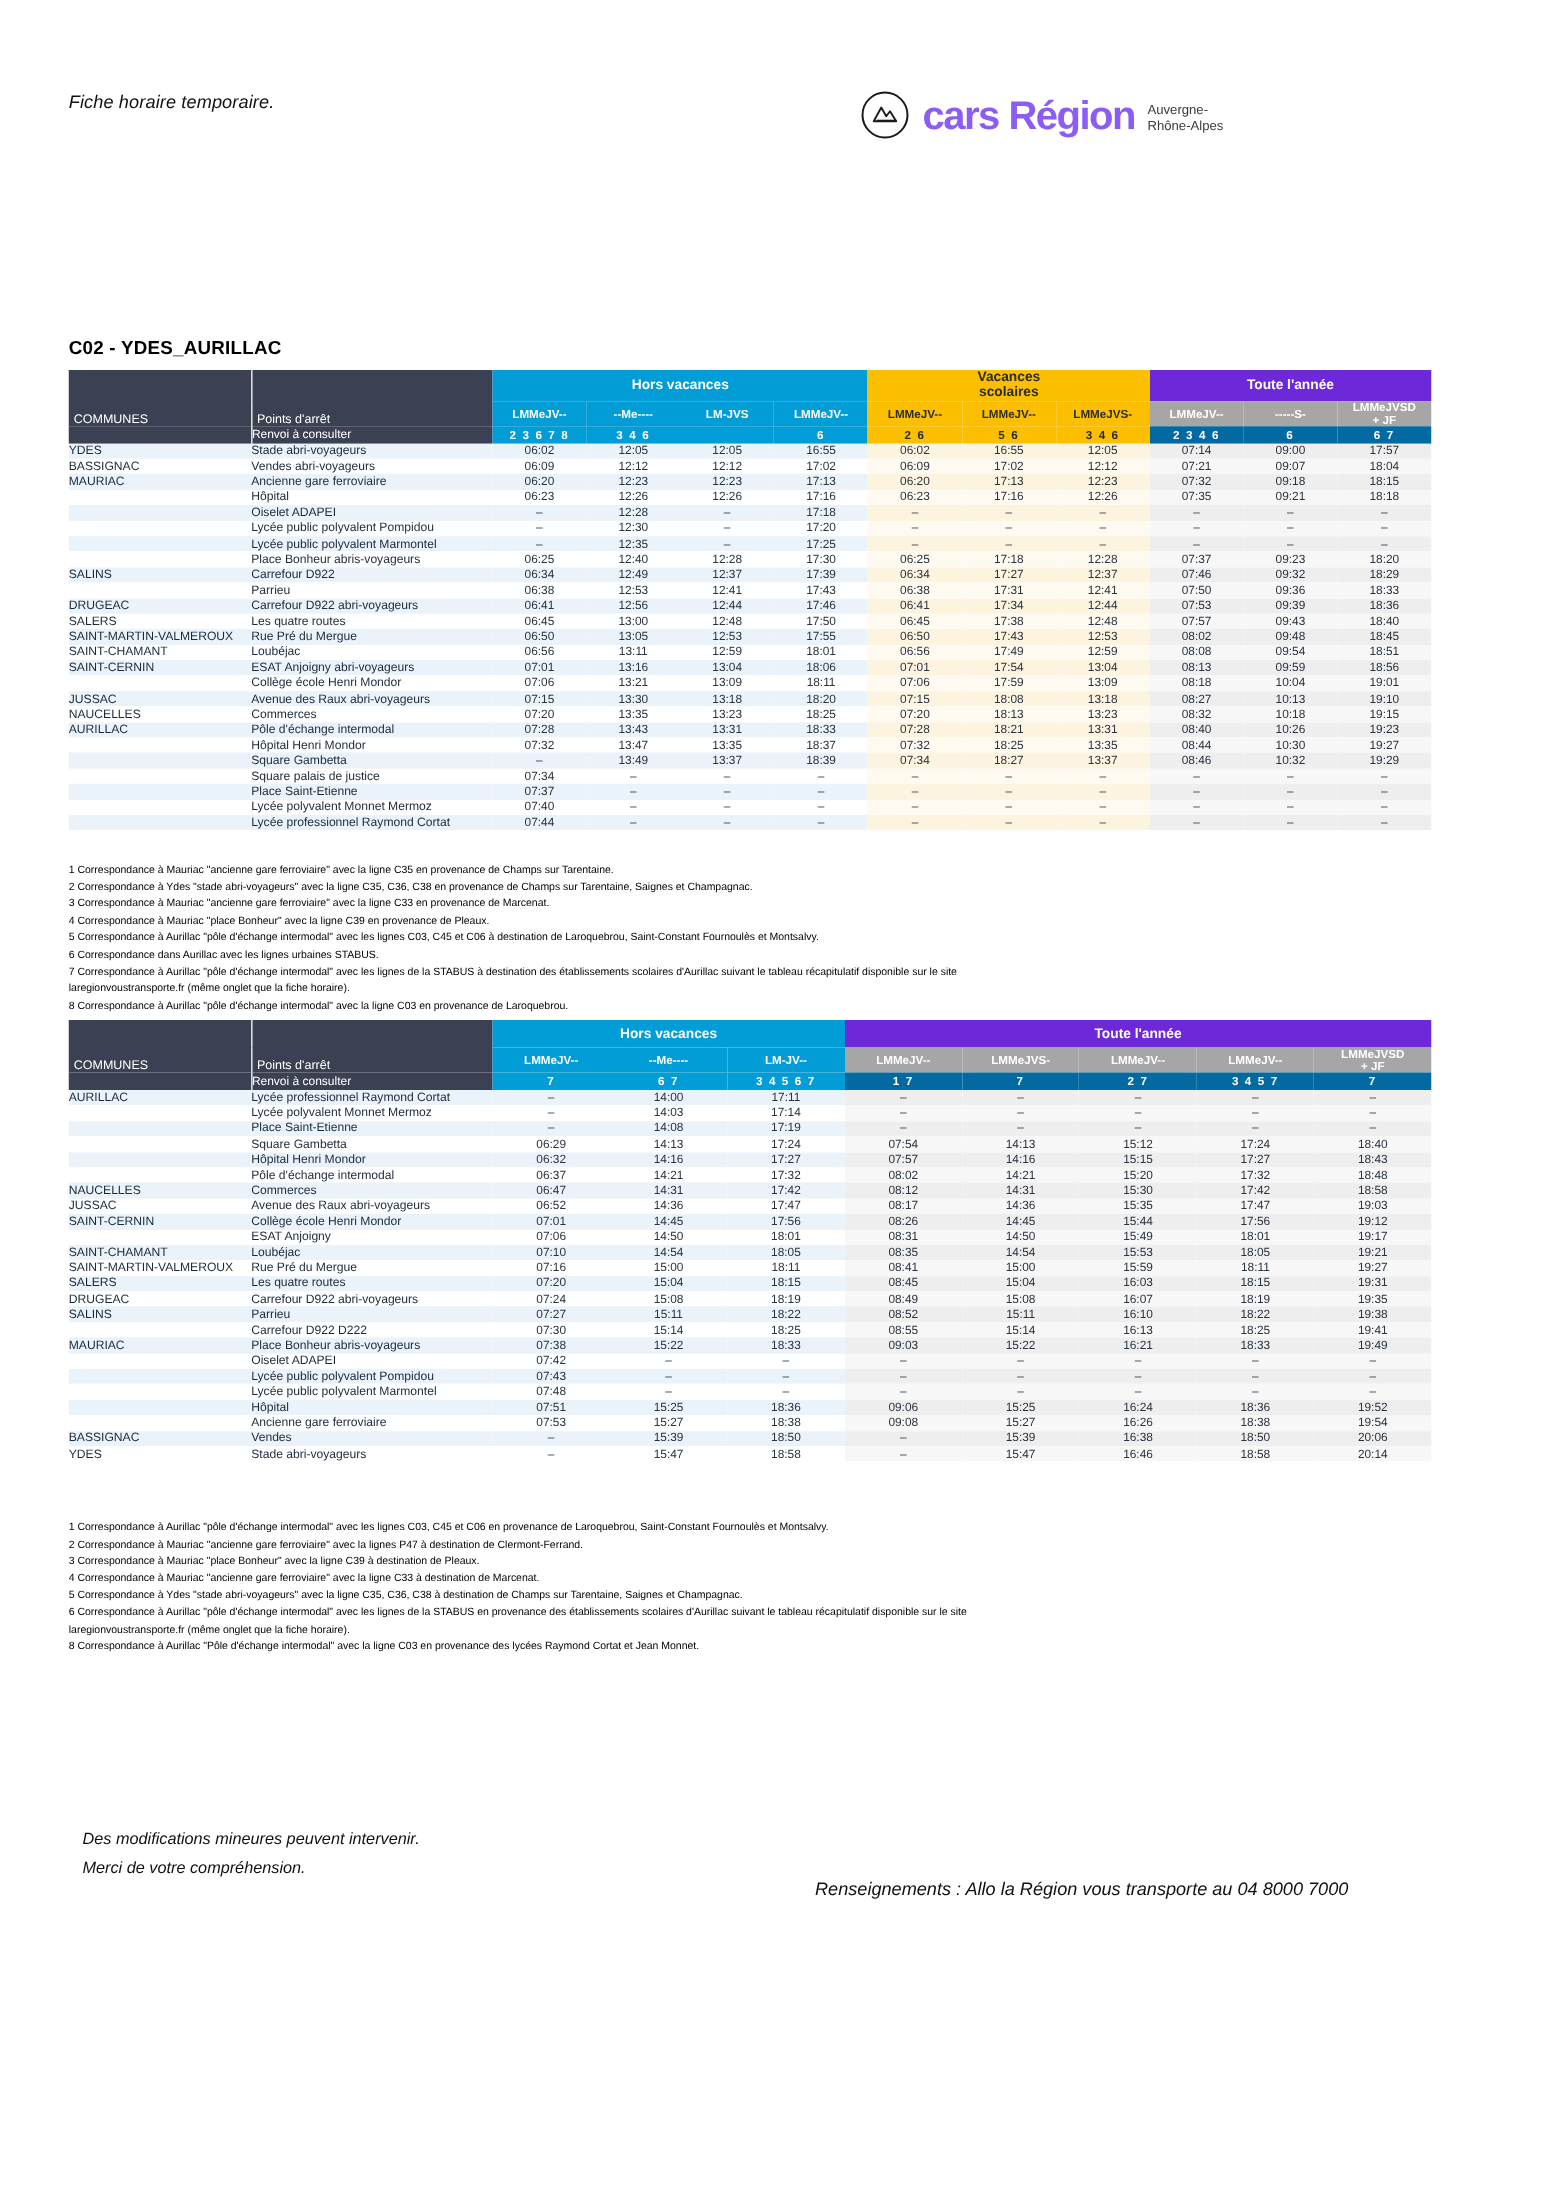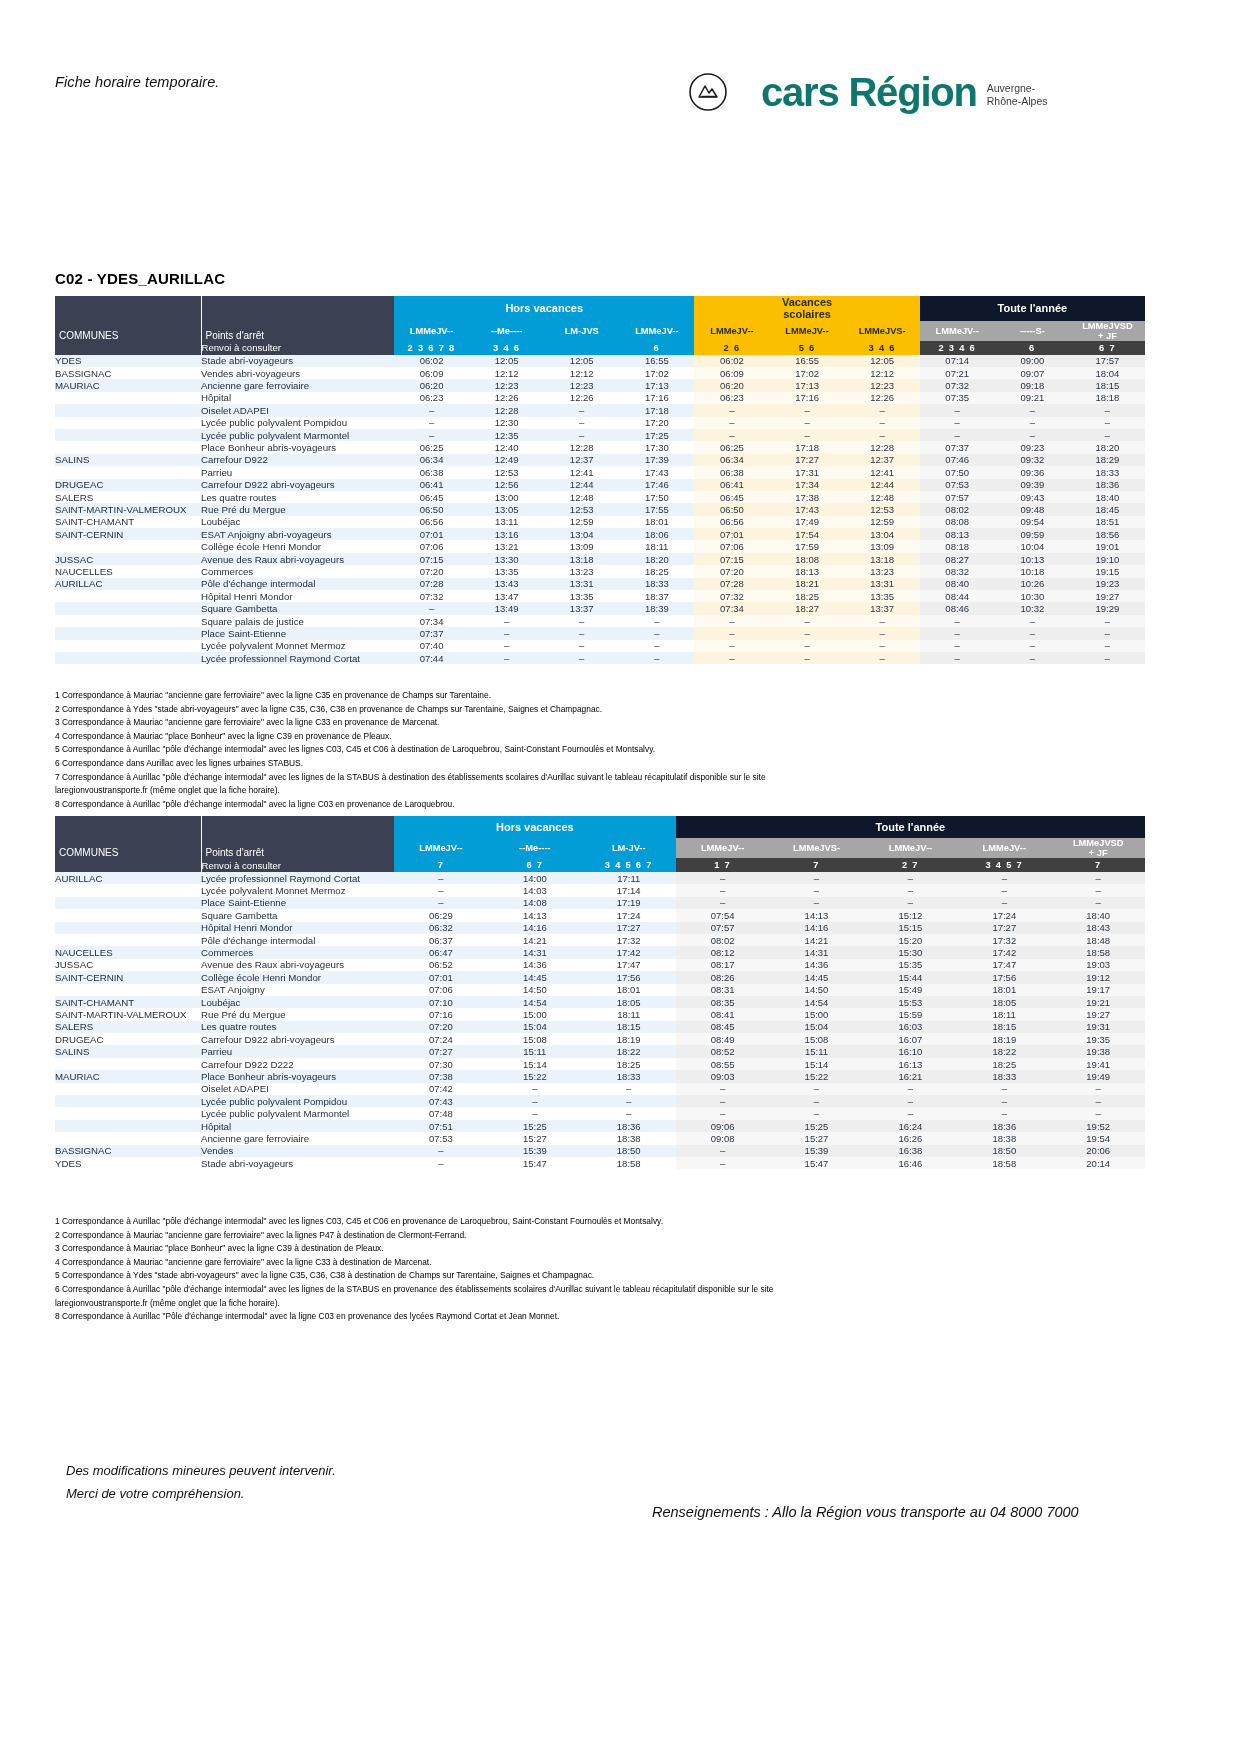--- a/index.html
+++ b/index.html
@@ -21,22 +21,22 @@
     position:absolute; left:55px; top:74px;
     font-style: italic; font-size: 14.5px; color:#111;
     letter-spacing:0.1px;
   }
   .logo-wrap {
     position:absolute; left:688px; top:72px;
     display:flex; align-items:center; gap:10px;
   }
   .logo-mark { width:40px; height:40px; flex:none; }
   .logo-text {
-    font-size: 40px; font-weight: bold; color:#0f766e;
-    letter-spacing:-1.2px; line-height:1; white-space:nowrap;margin-left:23px;
+    font-size: 32px; font-weight: bold; color:#8b5cf6;
+    letter-spacing:-1.2px; line-height:1; white-space:nowrap;
   }
   .logo-sub {
     font-size: 10.5px; color:#3b3b3b; line-height:1.18; white-space:nowrap;
     align-self:flex-end; padding-bottom:5px;
   }
 
   
   .line-title {
     position:absolute; left:55px; font-size:15px; font-weight:bold; color:#000;
     letter-spacing:0.2px;
@@ -51,42 +51,42 @@
     color:#1b2a3a;
   }
   table.tt td, table.tt th { padding:0; border:0; }
 
   .grp {
     color:#fff; font-weight:bold; text-align:center; font-size:11px;
     border-right:1px solid #fff; line-height:1.12;
   }
   .grp.blue { background:#029cd6; }
   .grp.yellow { background:#fbbf00; color:#2c2c2c; }
-  .grp.grey { background:#0f172a; }
+  .grp.grey { background:#6d28d9; }
 
   .sub {
     font-weight:bold; font-size:9.3px; text-align:center;
     border-right:1px solid #fff; border-top:1px solid #fff;
     height:17px; white-space:nowrap;
   }
   .sub.blue { background:#029cd6; color:#fff; }
   .sub.yellow { background:#fbbf00; color:#2c2c2c; }
   .sub.grey { background:#a6a6a6; color:#fff; }
 
   .renvoi-lbl {
     background:#3b4152; color:#fff; font-size:9.6px;
     padding-left:4px; height:14px; border-top:1px solid #fff;
   }
   .renvoi {
     text-align:center; font-size:9.3px; font-weight:bold; height:14px;
     border-right:1px solid #fff; border-top:1px solid #fff; letter-spacing:1.3px;
   }
   .renvoi.blue { background:#029cd6; color:#fff; }
   .renvoi.yellow { background:#fbbf00; color:#2c2c2c; }
-  .renvoi.grey { background:#404040; color:#fff; }
+  .renvoi.grey { background:#0369a1; color:#fff; }
 
   .hcorner { background:#3b4152; color:#fff; }
   .hcorner .lbl { padding-left:4px; font-size:10px; }
 
   td.commune {
     font-size:9.7px; padding-left:4px; white-space:nowrap; color:#1b2a3a;margin-left:32px;
   }
   td.stop {
     font-size:9.7px; padding-left:4px; white-space:nowrap; color:#1b2a3a;
     border-left:1px solid #8e9bab; border-right:1px solid #8e9bab;

